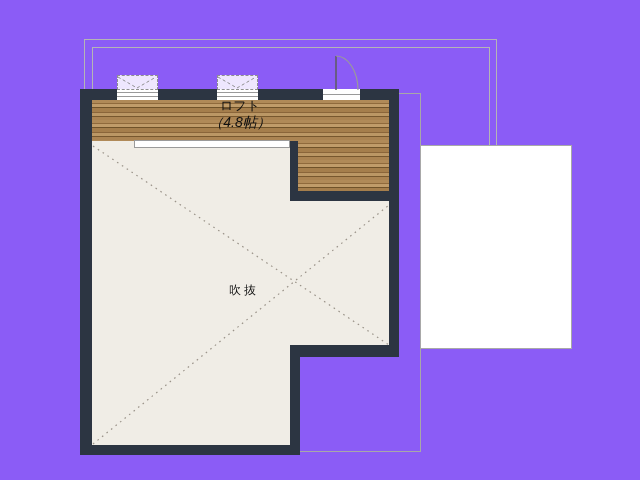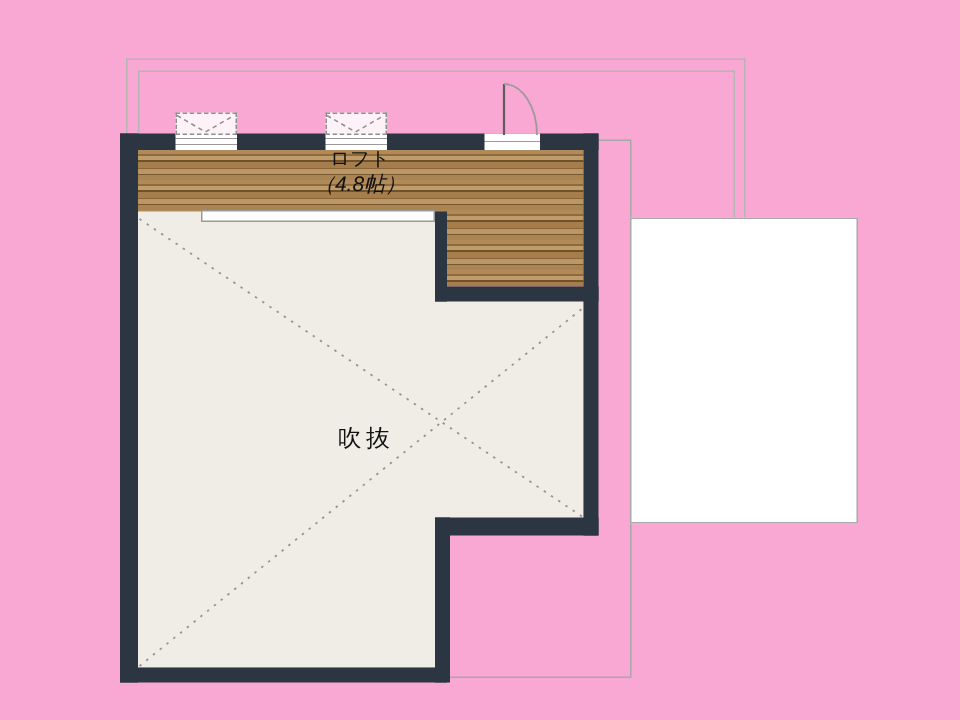--- a/index.html
+++ b/index.html
@@ -1,16 +1,16 @@
 <!DOCTYPE html>
 <html><head>
 <meta charset="utf-8">
 <style>
   html,body{margin:0;padding:0;background:#ffffff;}
-  #plan{position:relative;width:640px;height:480px;background:#f9a8d4;overflow:hidden;
+  #plan{position:relative;width:640px;height:480px;background:#8b5cf6;overflow:hidden;
         font-family:"Liberation Sans","DejaVu Sans",sans-serif;}
   
   .roofline{position:absolute;border:1px solid #b5b5b5;border-bottom:none;background:transparent;box-sizing:border-box;}
   .thinline{position:absolute;background:#a8a8a8;}
   .lowerrect{position:absolute;border:1px solid #a8a8a8;box-sizing:border-box;background:#ffffff;}
   
   .wood{position:absolute;background:repeating-linear-gradient(to bottom,
       #b08a58 0px,#b08a58 3px,
       #8f6a3c 3px,#8f6a3c 4px,
       #c09c6a 4px,#c09c6a 7px,
@@ -27,21 +27,21 @@
   .railing{position:absolute;background:#ffffff;border:1px solid #9a9a9a;box-sizing:border-box;}
   
   .winbox{position:absolute;border:1px dashed #8f8f8f;box-sizing:border-box;background:rgba(255,255,255,0.85);}
   .winopen{position:absolute;background:linear-gradient(to bottom,#ffffff 0px,#ffffff 3px,#999999 3px,#999999 4px,#ffffff 4px,#ffffff 7px,#999999 7px,#999999 8px,#ffffff 8px,#ffffff 100%);}
   .dooropen{position:absolute;background:linear-gradient(to bottom,#ffffff 0px,#ffffff 5px,#9a9a9a 5px,#9a9a9a 6px,#ffffff 6px,#ffffff 100%);}
   svg.layer{position:absolute;left:0;top:0;pointer-events:none;}
   
   .roomlabel{position:absolute;color:#111111;text-align:center;}
   .loftlabel{left:175px;top:97px;width:130px;font-size:13px;line-height:17px;}
   .loftsize{font-size:14px;font-style:italic;}
-  .voidlabel{left:199px;top:282px;width:90px;font-size:16px;letter-spacing:3px;}
+  .voidlabel{left:199px;top:282px;width:90px;font-size:12px;letter-spacing:3px;}
 </style>
 </head>
 <body>
 
 <div id="plan">
 
   <div class="roofline" style="left:84px;top:39px;width:413px;height:106px;"></div>
   <div class="roofline" style="left:92px;top:47px;width:398px;height:98px;"></div>
 
   <div class="thinline" style="left:399px;top:93px;width:21px;height:1px;"></div>

